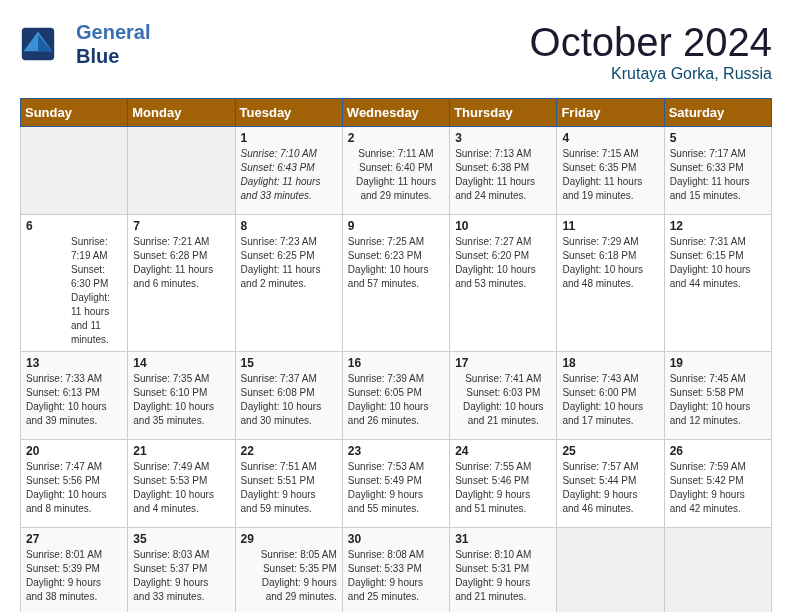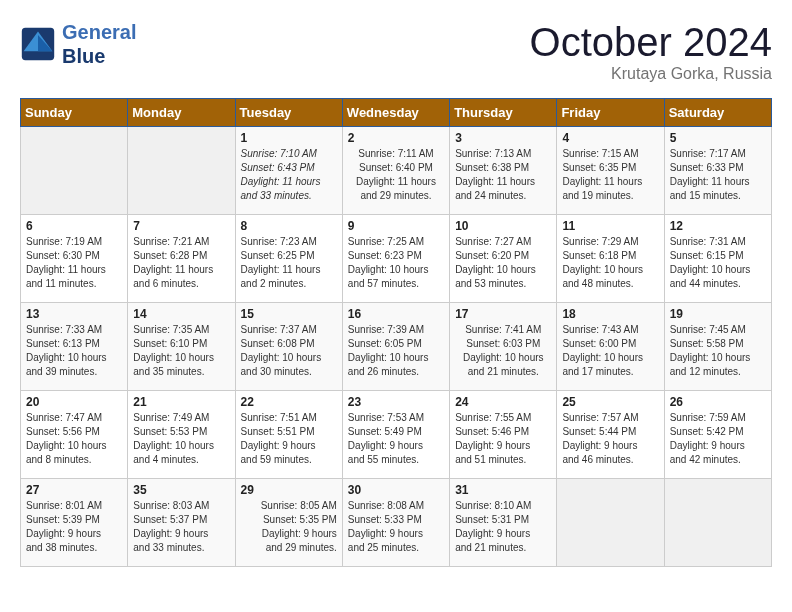--- a/index.html
+++ b/index.html
@@ -12,21 +12,21 @@
     }
     .header {
       display: flex;
       justify-content: space-between;
       align-items: flex-start;
       margin-bottom: 15px;
     }
     .logo {
       display: flex;
       align-items: center;
-      gap: 6px;
+      gap: 20px;
     }
     .logo-text {
       font-size: 20px;
       font-weight: bold;
       color: #1a1a2e;
       line-height: 1.2;
     }
     .logo-text span {
       color: #3b6db3;
     }
@@ -37,21 +37,21 @@
     .title-block {
       text-align: right;
     }
     .month-title {
       font-size: 40px;
       font-weight: normal;
       color: #1a1a2e;
     }
     .location {
       font-size: 16px;
-      color: #737373;
+      color: #0c4a6e;
     }
     table {
       width: 100%;
       border-collapse: collapse;
       table-layout: fixed;
     }
     thead tr th {
       background-color: #a16207;
       color: #fff;
       font-size: 13px;
@@ -158,21 +158,21 @@
           <span class="day-number">5</span>
           <div class="day-info" style="white-space: pre-line;">Sunrise: 7:17 AM
 Sunset: 6:33 PM
 Daylight: 11 hours
 and 15 minutes.</div>
         </td>
       </tr>
       <tr>
         <td>
           <span class="day-number">6</span>
-          <div class="day-info" style="white-space: pre-line;">Sunrise: 7:19 AM
+          <div class="day-info" style="white-space: pre-line; margin-left: 45px;">Sunrise: 7:19 AM
 Sunset: 6:30 PM
 Daylight: 11 hours
 and 11 minutes.</div>
         </td>
         <td>
           <span class="day-number">7</span>
           <div class="day-info" style="white-space: pre-line;">Sunrise: 7:21 AM
 Sunset: 6:28 PM
 Daylight: 11 hours
 and 6 minutes.</div>

